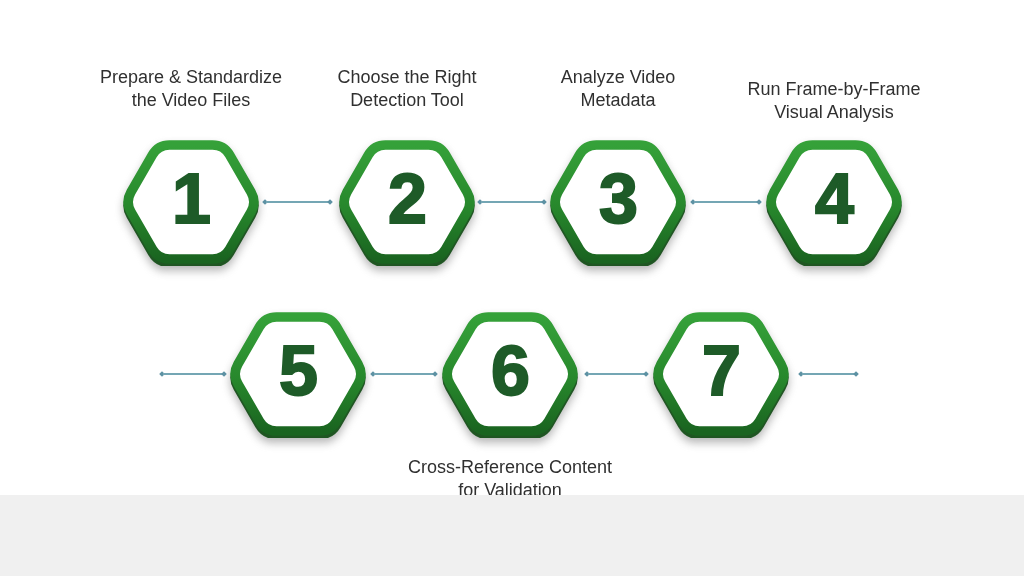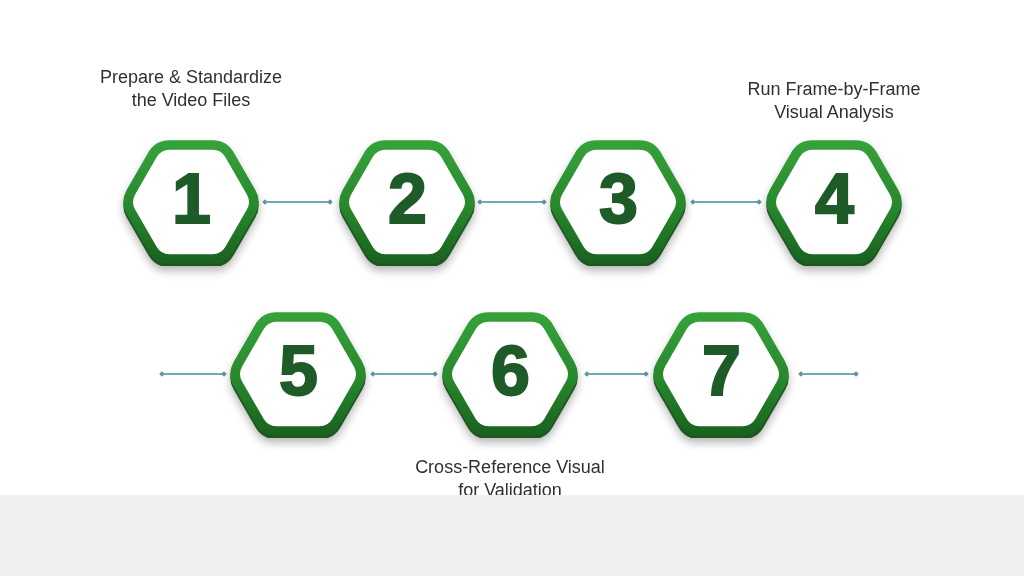--- a/index.html
+++ b/index.html
@@ -130,20 +130,24 @@
       <linearGradient id="hexGrad" x1="0" y1="0" x2="0" y2="1">
         <stop class="g-top" offset="0"></stop>
         <stop class="g-mid" offset="0.55"></stop>
         <stop class="g-bot" offset="1"></stop>
       </linearGradient>
     </defs>
   </svg>
 
   <div class="step-label l1">Prepare &amp; Standardize
 the Video Files</div>
+  <div class="step-label l2">Choose the Right
+Detection Tool</div>
+  <div class="step-label l3">Analyze Video
+Metadata</div>
   <div class="step-label l4">Run Frame-by-Frame
 Visual Analysis</div>
 
   <div class="hex s1">
     <svg viewBox="0 0 166 146">
       <path class="hex-depth" transform="translate(0 4)" d="M14.5 61.7 L39 19.3 Q45.5 8 58.5 8 L107.5 8 Q120.5 8 127 19.3 L151.5 61.7 Q158 73 151.5 84.3 L127 126.7 Q120.5 138 107.5 138 L58.5 138 Q45.5 138 39 126.7 L14.5 84.3 Q8 73 14.5 61.7 Z"></path>
       <path class="hex-ring" d="M14.5 61.7 L39 19.3 Q45.5 8 58.5 8 L107.5 8 Q120.5 8 127 19.3 L151.5 61.7 Q158 73 151.5 84.3 L127 126.7 Q120.5 138 107.5 138 L58.5 138 Q45.5 138 39 126.7 L14.5 84.3 Q8 73 14.5 61.7 Z"></path>
     </svg>
     <span class="num">1</span>
   </div>
@@ -184,21 +188,21 @@
     <span class="num">6</span>
   </div>
   <div class="hex s7">
     <svg viewBox="0 0 166 146">
       <path class="hex-depth" transform="translate(0 4)" d="M14.5 61.7 L39 19.3 Q45.5 8 58.5 8 L107.5 8 Q120.5 8 127 19.3 L151.5 61.7 Q158 73 151.5 84.3 L127 126.7 Q120.5 138 107.5 138 L58.5 138 Q45.5 138 39 126.7 L14.5 84.3 Q8 73 14.5 61.7 Z"></path>
       <path class="hex-ring" d="M14.5 61.7 L39 19.3 Q45.5 8 58.5 8 L107.5 8 Q120.5 8 127 19.3 L151.5 61.7 Q158 73 151.5 84.3 L127 126.7 Q120.5 138 107.5 138 L58.5 138 Q45.5 138 39 126.7 L14.5 84.3 Q8 73 14.5 61.7 Z"></path>
     </svg>
     <span class="num">7</span>
   </div>
 
-  <div class="step-label l6">Cross-Reference Visual
+  <div class="step-label l6">Cross-Reference Content
 for Validation</div>
 
   <div class="connector c1">
       <div class="line"></div>
     </div>
   <div class="connector c2">
       <div class="line"></div>
     </div>
   <div class="connector c3">
       <div class="line"></div>

